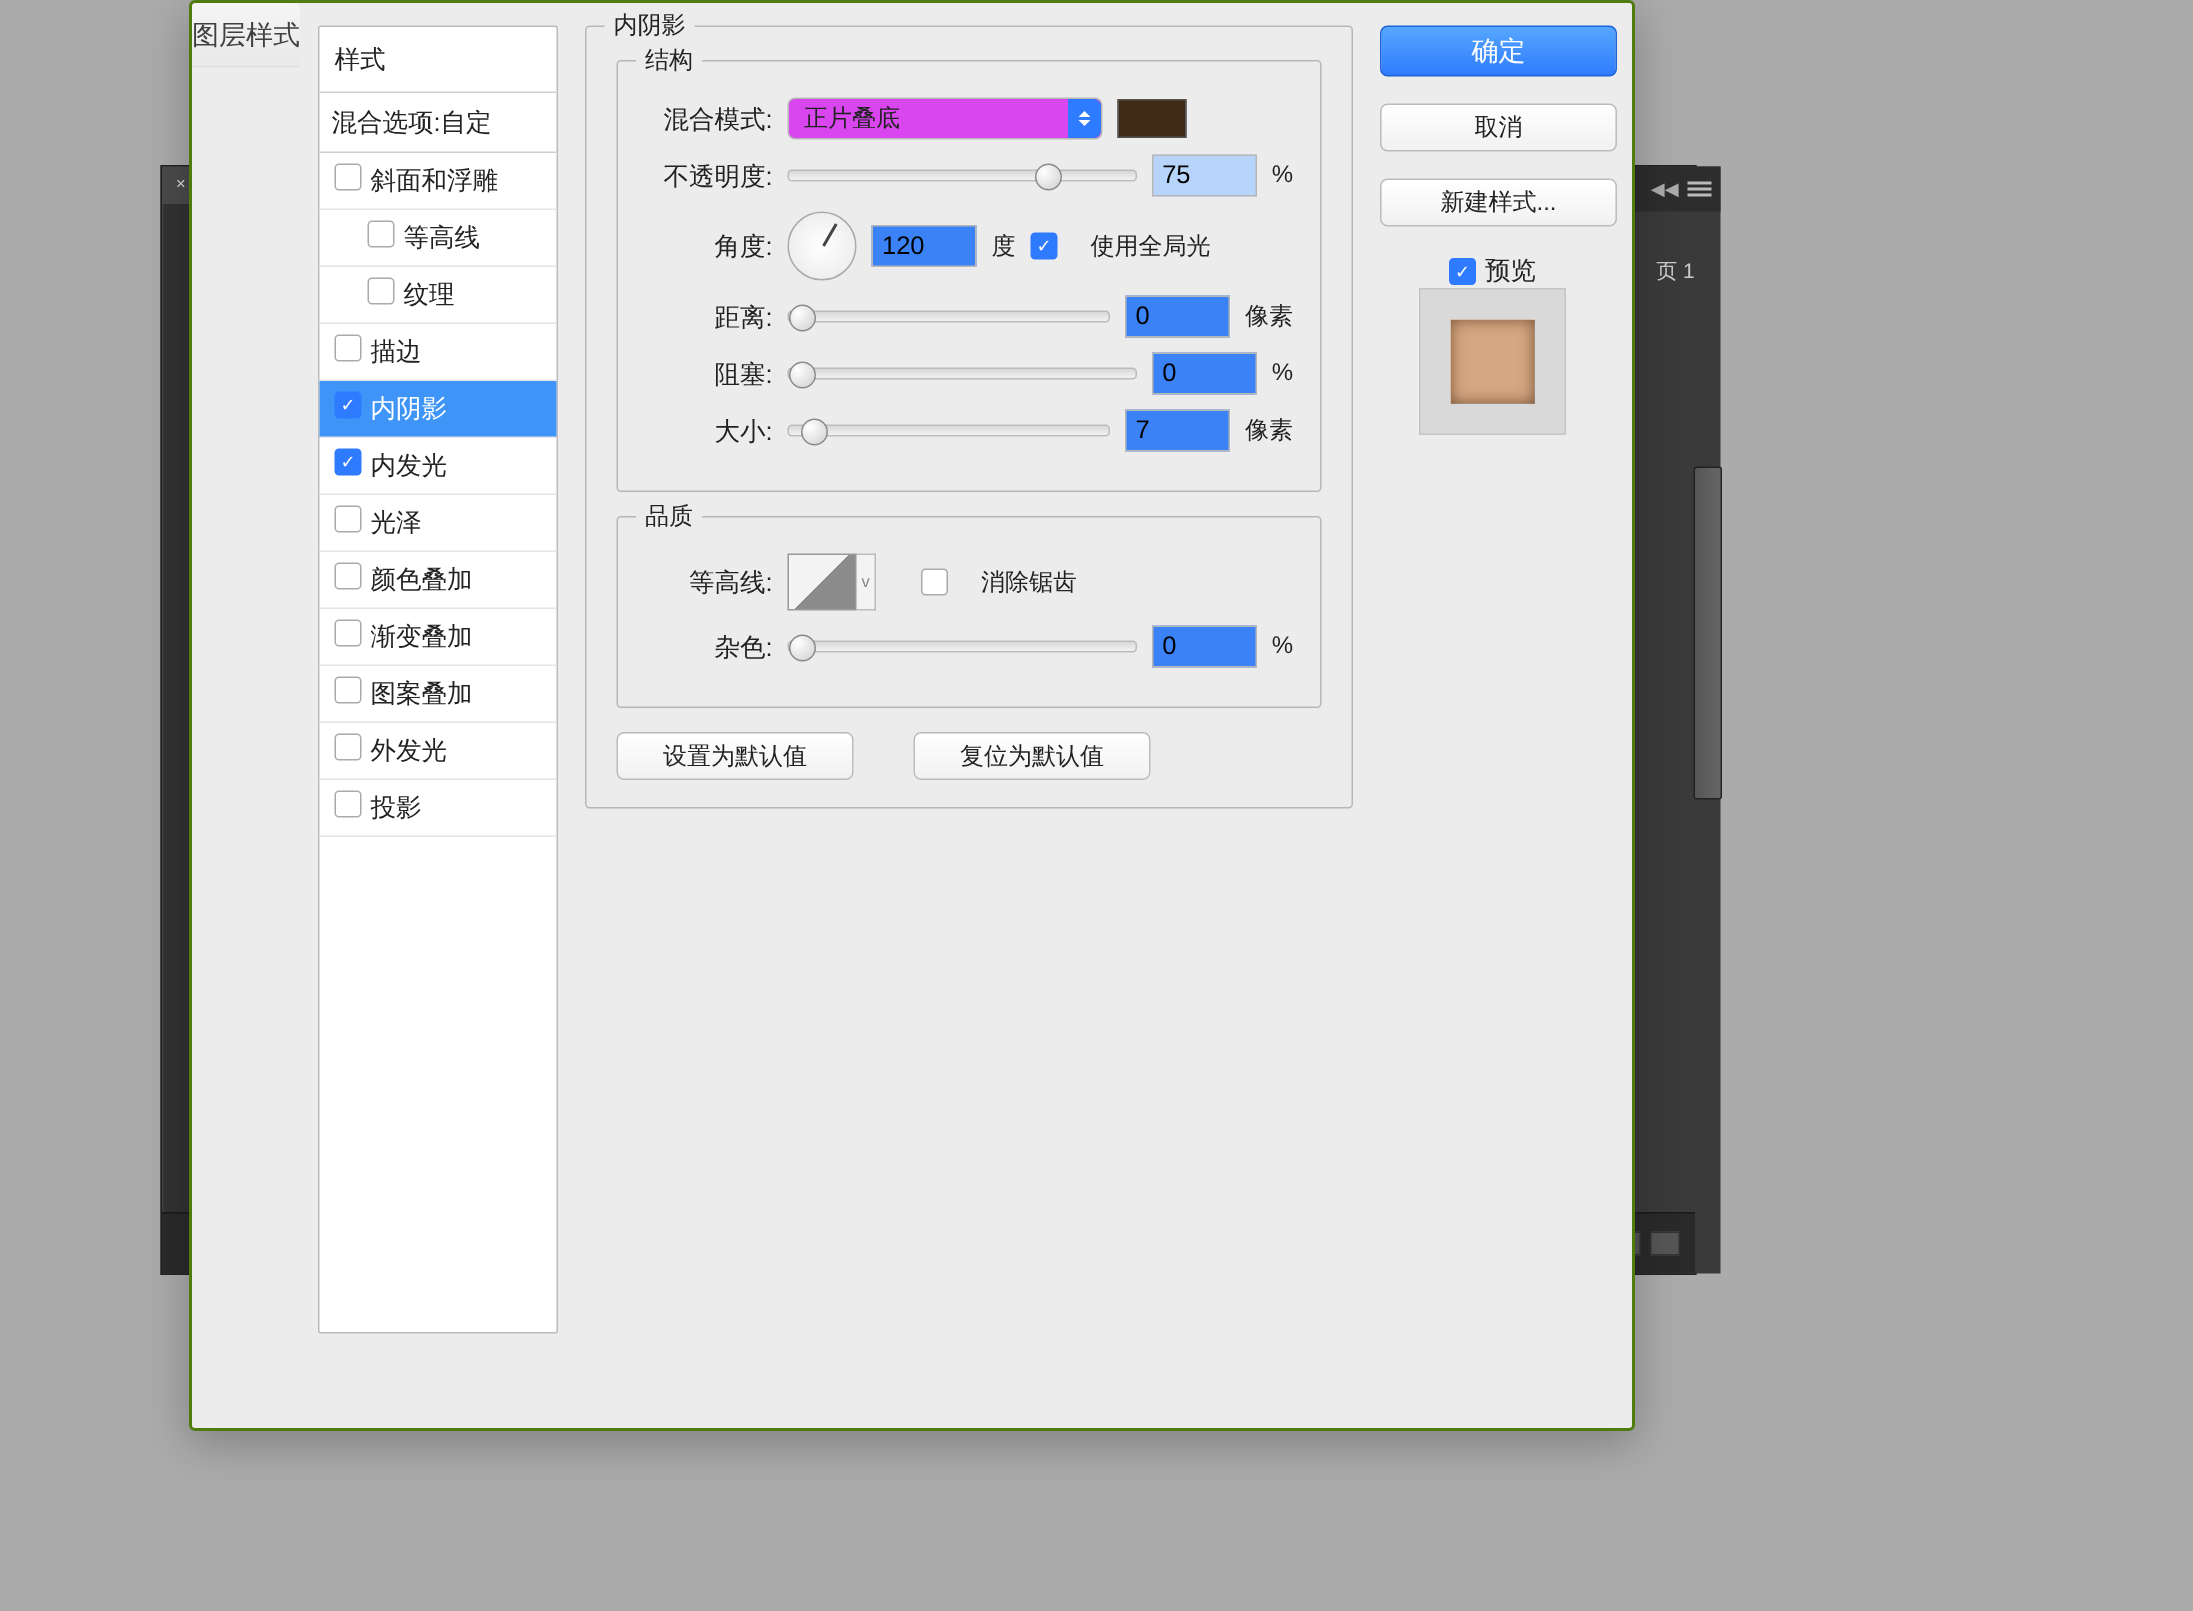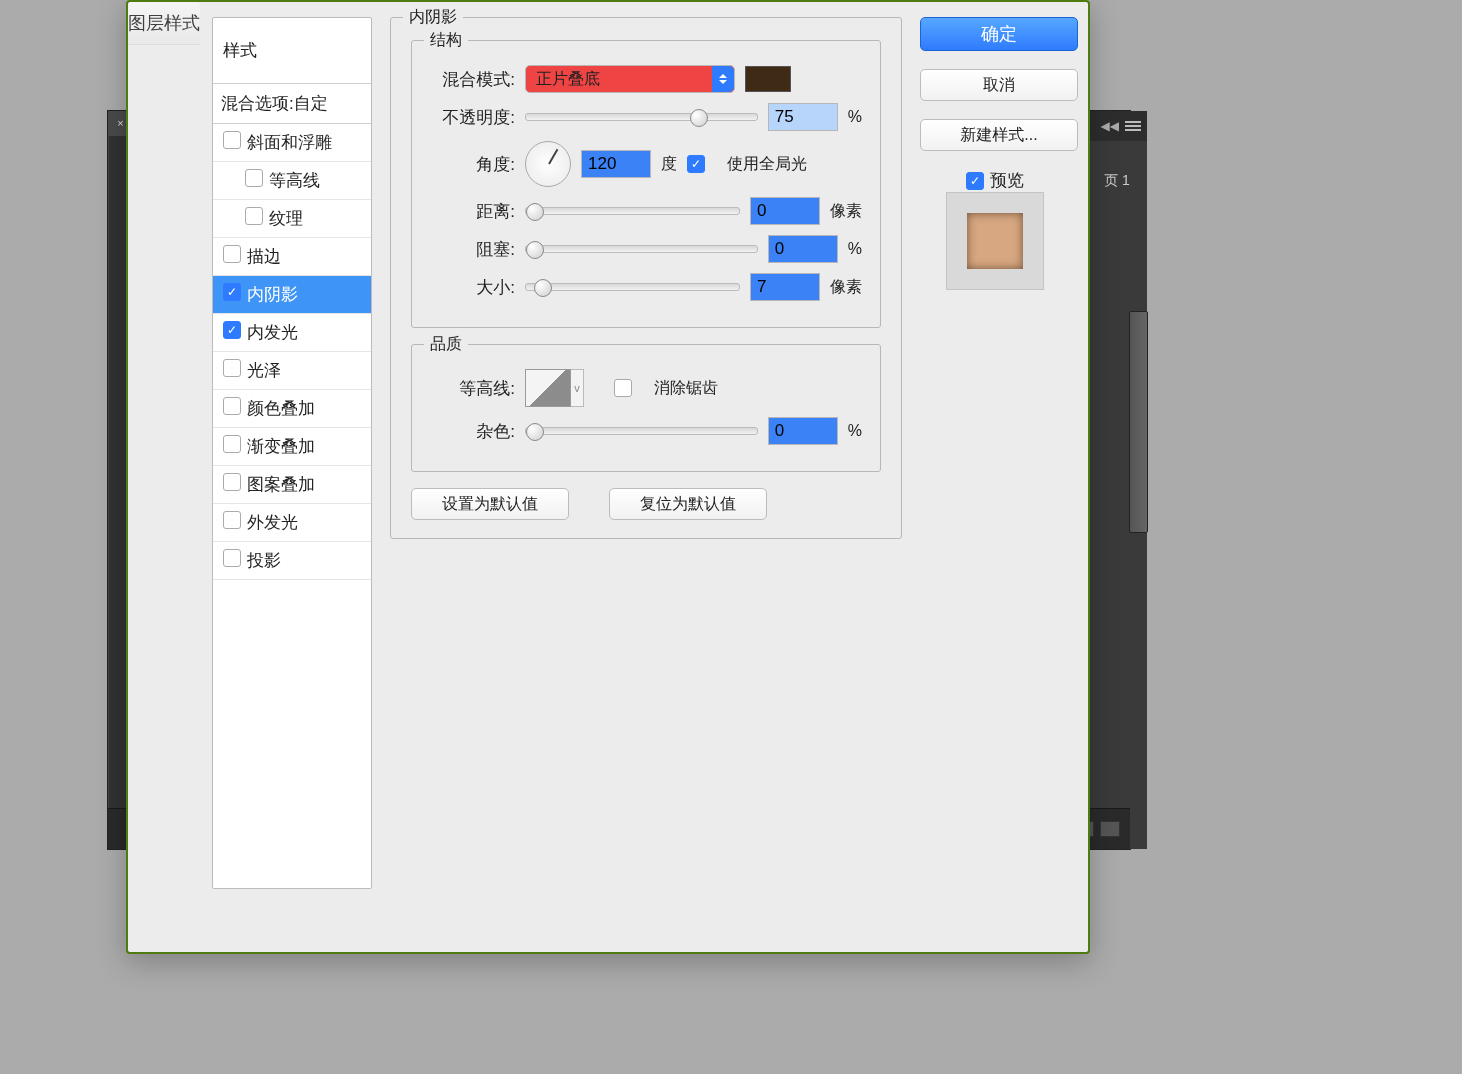--- a/index.html
+++ b/index.html
@@ -58,21 +58,21 @@
     background:linear-gradient(#f5f5f5,#e9e9e9);
     border-radius:4px 4px 0 0;
   }
   .dialog-body{flex:1;display:flex;padding:15px 18px 18px 12px;gap:18px;}
 
   
   .styles-col{
     width:158px; border:1px solid #bcbcbc; background:#fff; border-radius:2px;
     display:flex; flex-direction:column; align-self:flex-start; height:870px;
   }
-  .styles-head{padding:21px 10px; border-bottom:1px solid #cfcfcf; font-size:17px;}
+  .styles-head{padding:10px 10px; border-bottom:1px solid #cfcfcf; font-size:17px;}
   .styles-sub{padding:8px 8px; border-bottom:1px solid #cfcfcf; font-size:17px;}
   .style-item{
     display:flex; padding:7px 0 7px 10px; border-bottom:1px solid #e5e5e5;
     font-size:17px; gap:6px; cursor:default; user-select:none;
   }
   .style-item.indent{padding-left:32px;}
   .style-item.selected{background:#3f94f7; color:#fff;}
   .cb{
     width:16px;height:16px;border:1px solid #aaa;border-radius:3px;background:#fff;display:inline-flex;
     align-items:center;justify-content:center;flex-shrink:0;
@@ -85,21 +85,21 @@
   .fieldset{
     border:1px solid #b7b7b7; border-radius:3px; position:relative; padding:14px 18px 16px 18px; margin-bottom:16px;
   }
   .fieldset>.legend{
     position:absolute; top:-11px; left:12px; background:#ececec; padding:0 6px; font-size:16px;
   }
   .outer-fieldset{padding:22px 20px 18px 20px;}
   .row{display:flex; align-items:center; gap:10px; margin:10px 0;}
   .row label.k{width:85px;text-align:right;font-size:17px;}
   .select{
-    height:26px; border:1px solid #b7b7b7; border-radius:5px; background:#ef4444; display:flex; align-items:center;
+    height:26px; border:1px solid #b7b7b7; border-radius:5px; background:#d946ef; display:flex; align-items:center;
     padding:0 28px 0 10px; font-size:16px; position:relative; min-width:170px;
   }
   .select .caret{
     position:absolute; right:0; top:0; bottom:0; width:22px;
     background:#2f7bff; border-radius:0 5px 5px 0; display:flex; flex-direction:column;
     align-items:center; justify-content:center; gap:2px;
   }
   .select .caret::before,.select .caret::after{
     content:""; width:0;height:0;border-left:4px solid transparent;border-right:4px solid transparent;
   }

